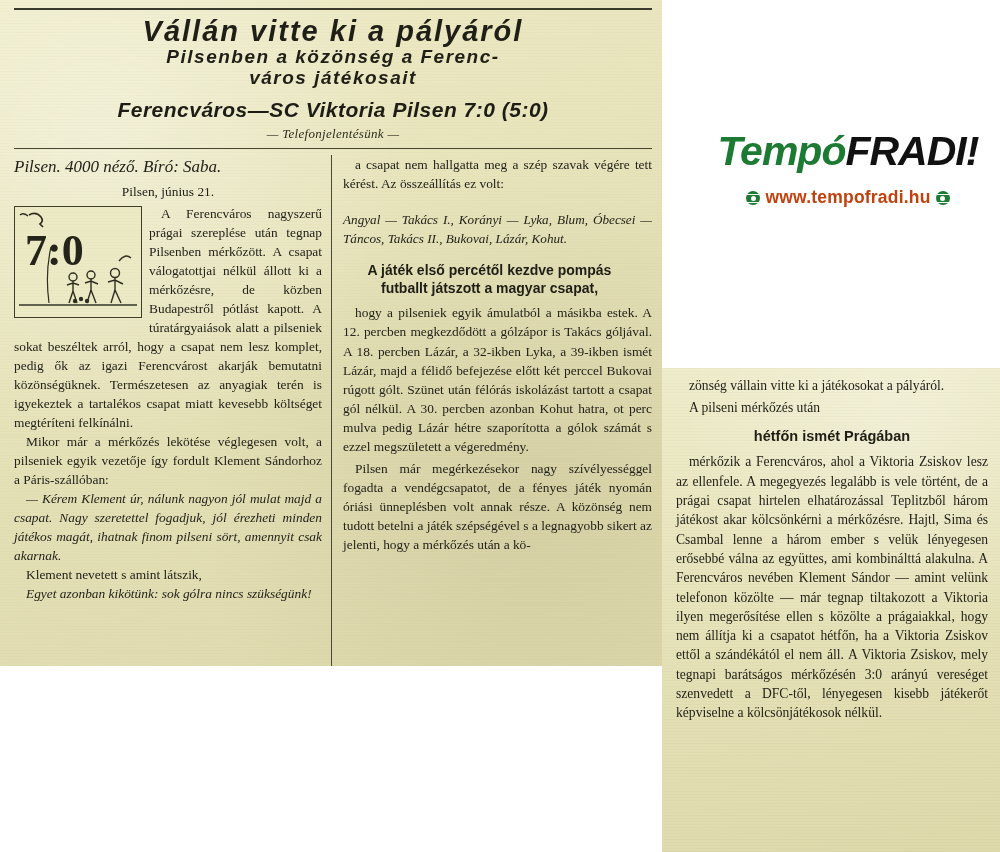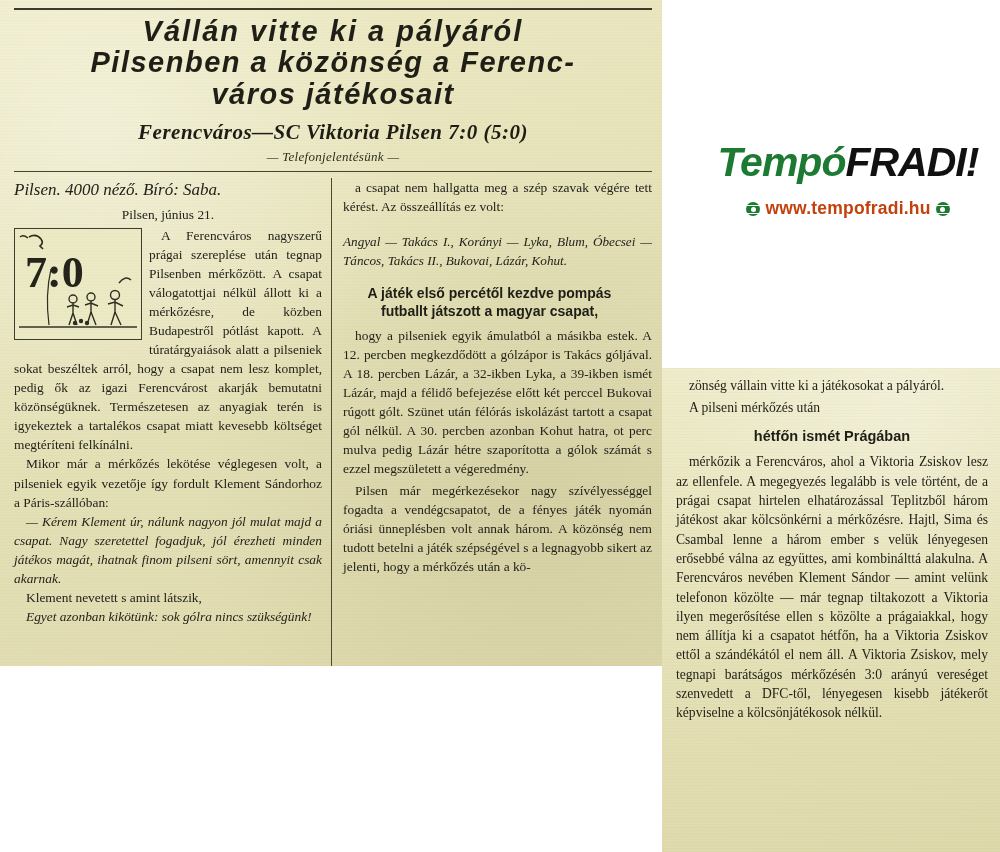--- a/index.html
+++ b/index.html
@@ -55,38 +55,38 @@
     font-style: italic;
     color: #1e1e16;
     letter-spacing: 1px;
   }
   .headline .h1 {
     font-size: 29px;
     line-height: 1.08;
     letter-spacing: 2px;
   }
   .headline .h1b {
-    font-size: 29px;
+    font-size: 19px;
     line-height: 1.08;
     letter-spacing: 1.5px;
   }
   .subhead {
     font-family: "Liberation Sans", sans-serif;
     font-weight: bold;
     font-style: italic;
     font-size: 15.5px;
     line-height: 1.34;
     color: #20201a;
     text-align: center;
     letter-spacing: 0.4px;
     margin-top: 9px;
   }
   .subhead .l1, .subhead .l2, .subhead .l3, .subhead .l4 { display: block; }
   .score-line {
-    font-family: Liberation Serif, serif;
+    font-family: Liberation Sans, sans-serif;
     font-weight: bold;
     font-style: italic;
     font-size: 21px;
     color: #1c1c14;
     margin-top: 10px;
     letter-spacing: 0.5px;
   }
   .wire-note {
     text-align: center;
     font-style: italic;
@@ -159,21 +159,21 @@
   .lineup {
     font-style: italic;
     font-size: 13.2px;
     line-height: 1.45;
     text-align: justify;
   }
   
   .logo-block {
     position: absolute;
     right: 0;
-    top: 11px;
+    top: 0;
     width: 304px;
     height: 368px;
     background: #ffffff;
     box-sizing: border-box;
   }
   .logo-wrap {
     position: absolute;
     left: 50%;
     top: 128px;
     transform: translateX(-50%);
@@ -325,21 +325,21 @@
 
       <div class="col col-right">
         <p class="body">a csapat nem hallgatta meg a szép szavak végére tett kérést. Az összeállítás ez volt:</p>
         <div class="tiny-gap"></div>
         <p class="lineup">Angyal — Takács I., Korányi — Lyka, Blum, Óbecsei — Táncos, Takács II., Bukovai, Lázár, Kohut.</p>
 
         <div class="cross-head">A játék első percétől kezdve pompás futballt játszott a magyar csapat,</div>
 
         <p class="body">hogy a pilseniek egyik ámulatból a másikba estek. A 12. percben megkezdődött a gólzápor is Takács góljával. A 18. percben Lázár, a 32-ikben Lyka, a 39-ikben ismét Lázár, majd a félidő befejezése előtt két perccel Bukovai rúgott gólt. Szünet után félórás iskolázást tartott a csapat gól nélkül. A 30. percben azonban Kohut hatra, ot perc mulva pedig Lázár hétre szaporította a gólok számát s ezzel megszületett a végeredmény.</p>
         <div class="tiny-gap"></div>
-        <p class="body">Pilsen már megérkezésekor nagy szívélyességgel fogadta a vendégcsapatot, de a fényes játék nyomán óriási ünneplésben volt annak három. A közönség nem tudott betelni a játék szépségével s a legnagyobb sikert az jelenti, hogy a mérkőzés után a kö-</p>
+        <p class="body">Pilsen már megérkezésekor nagy szívélyességgel fogadta a vendégcsapatot, de a fényes játék nyomán óriási ünneplésben volt annak része. A közönség nem tudott betelni a játék szépségével s a legnagyobb sikert az jelenti, hogy a mérkőzés után a kö-</p>
       </div>
 
     </div>
   </div>
 
   <div class="logo-block">
     <div class="logo-wrap">
       <div class="logo-text">
         <span class="logo-tempo">Tempó</span><span class="logo-fradi">FRADI!</span>
       </div>

